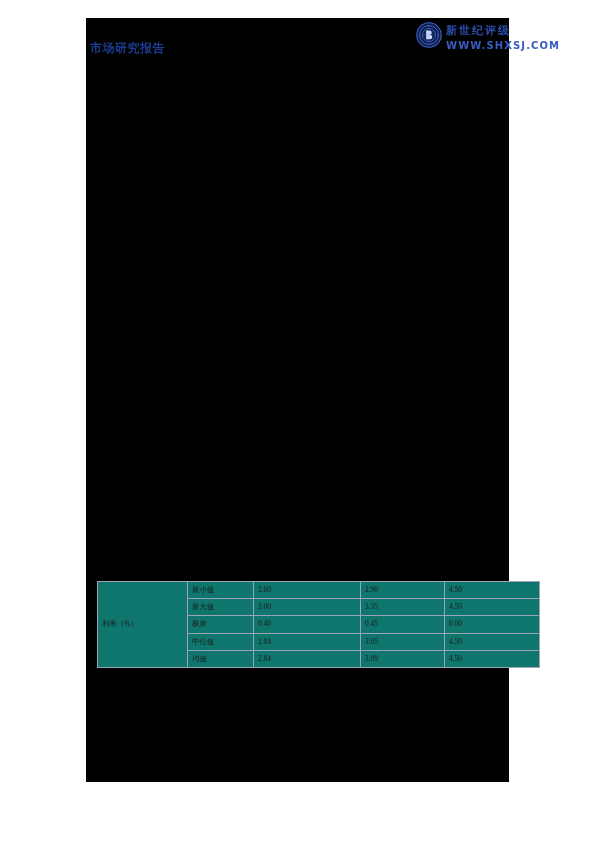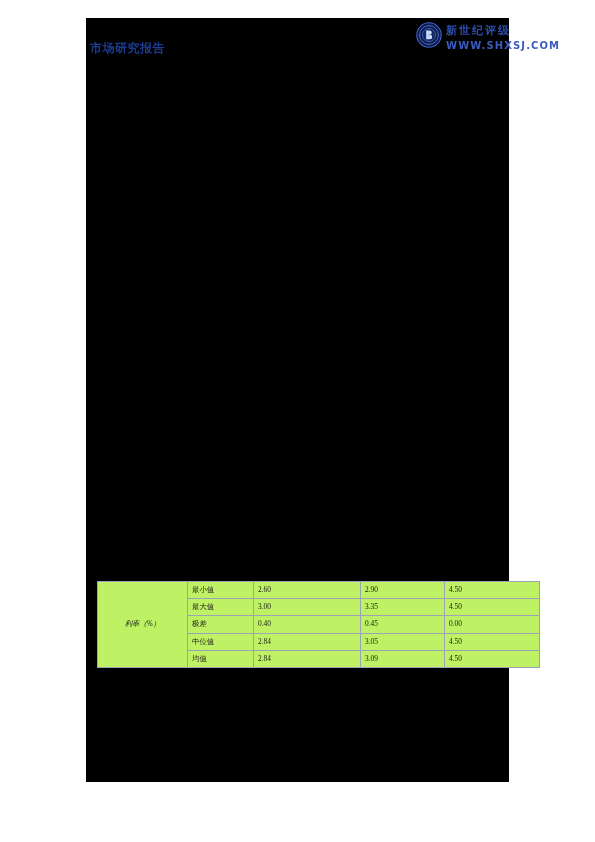--- a/index.html
+++ b/index.html
@@ -95,33 +95,31 @@
   }
   table.stats-table {
     width: 397px;
     height: 81px;
     border-collapse: collapse;
     background: #dce1ef;
     table-layout: fixed;
   }
   table.stats-table td {
     border: 0.7px solid #9aa3b8;
-    background: #bef264;
+    background: #0f766e;
     color: #1a1a1a;
     font-size: 7.4px;
     font-family: "Liberation Serif", "DejaVu Serif", serif;
     padding: 0 4px;
     height: 16.2px;
     line-height: 16.2px;
   }
   td.row-head-merged {
     width: 81px;
-    text-align: center;
     font-size: 7.4px;
-    font-style: italic;
   }
   td.row-label {
     width: 57px;
     text-align: left;
     padding-left: 5px;
   }
   td.val {
   }
   td.c1 { width: 98px; }
   td.c2 { width: 75px; }

